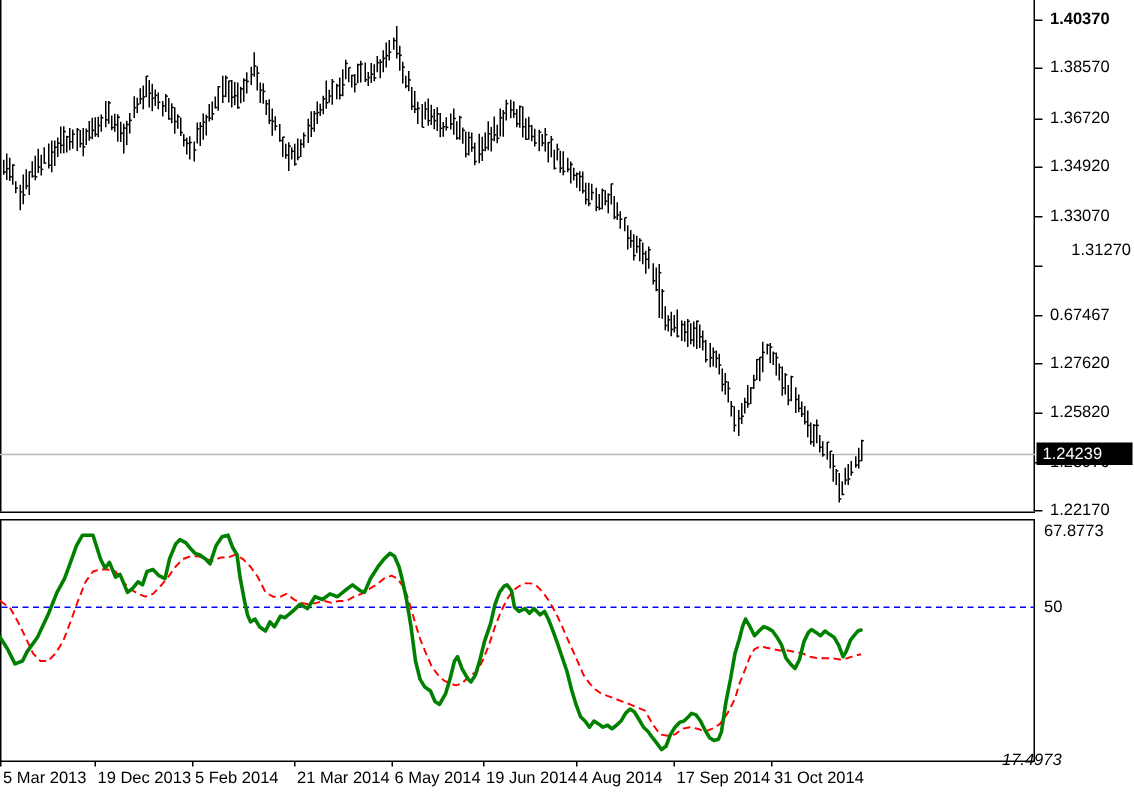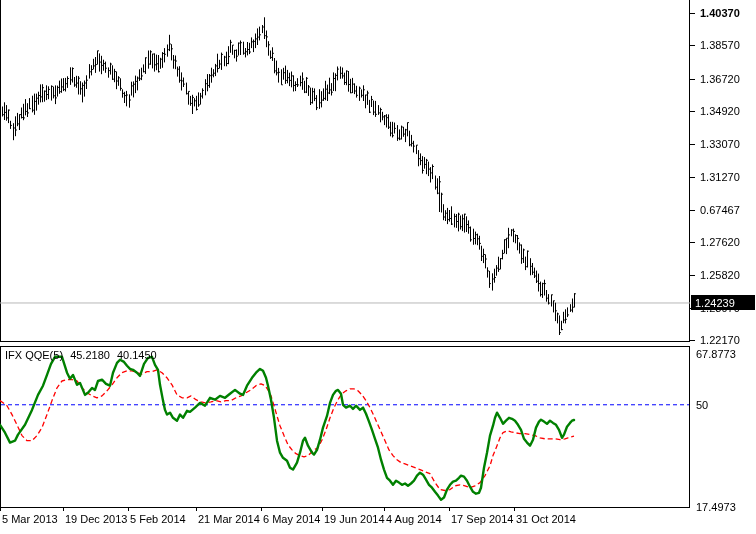--- a/index.html
+++ b/index.html
@@ -584,59 +584,54 @@
     </svg>
 
   <svg id="ind-svg" style="top:346px" width="690" height="162" viewBox="0 0 690 162">
       <rect x="0.5" y="0.5" width="689" height="161" fill="none" stroke="#000000" stroke-width="1"></rect>
       <line x1="1" y1="58.77830480000002" x2="689" y2="58.77830480000002" stroke="#0000ff" stroke-width="1" stroke-dasharray="4 3"></line>
       <polyline points="0,54.6 7,59.7 12,68.6 17,78.8 22,89.6 27,94.7 32,94.7 37,89.6 42,81.6 47,68.6 52,54.6 57,41.9 62,35.0 67,33.7 72,33.7 77,35.0 82,41.9 87,46.7 92,49.9 97,51.8 102,49.9 107,44.8 112,38.8 117,31.8 122,26.7 127,24.8 132,24.8 137,26.7 142,28.0 147,25.7 152,25.7 157,23.8 162,26.7 167,31.8 172,38.8 177,48.9 182,51.8 187,51.8 191,49.9 196,53.7 201,55.9 206,56.9 211,55.9 216,54.6 221,55.9 226,54.6 231,54.6 236,51.8 241,49.9 246,46.7 251,43.9 256,39.7 261,37.8 265,39.7 268,43.9 271,49.9 274,59.7 277,69.9 280,79.7 284,89.6 288,98.8 292,103.9 296,107.7 300,109.6 304,110.9 308,109.6 311,106.7 314,103.9 318,101.7 322,94.0 326,83.9 330,71.8 334,61.6 338,53.7 342,47.7 346,44.8 350,42.9 354,42.9 358,44.8 362,48.9 366,54.6 370,61.6 374,69.9 377,76.9 381,85.8 385,94.7 389,103.9 393,109.6 397,113.7 401,116.6 405,117.9 410,119.8 415,121.7 420,123.6 425,125.8 430,127.7 435,136.6 440,143.6 445,144.5 450,143.6 455,139.8 460,138.8 465,139.8 470,141.7 475,139.8 480,136.6 485,129.6 490,119.8 493,109.6 497,99.7 500,91.8 503,86.7 507,84.8 511,85.8 515,86.7 520,87.7 525,87.7 530,88.6 535,89.6 540,91.8 545,92.8 550,92.8 555,92.8 560,93.7 565,92.8 568,91.8 571,90.9 574,90.2" fill="none" stroke="#ff0000" stroke-width="1.3" stroke-dasharray="5 3" stroke-linejoin="round"></polyline>
       <polyline points="0,78.8 5,86.7 10,96.6 15,94.7 18,88.6 25,78.8 32,63.9 38,48.9 43,39.7 47,28.9 51,17.8 55,10.8 62,10.8 67,26.7 70,32.7 73,28.9 77,38.8 80,36.9 85,48.9 88,46.7 92,41.9 95,43.9 98,35.0 102,33.7 106,37.8 110,39.7 113,26.7 117,16.9 120,13.7 124,15.9 127,19.7 130,22.9 133,23.8 137,26.7 140,29.9 144,17.8 148,11.8 152,10.8 155,18.8 158,23.8 160,38.8 163,54.6 165,63.9 167,68.6 170,66.7 173,71.8 177,74.7 180,68.6 183,71.8 187,64.8 190,65.8 195,61.6 200,56.9 205,59.7 210,51.8 215,53.7 220,49.9 225,51.8 230,47.7 235,43.9 240,47.7 243,48.9 247,39.7 252,31.8 256,26.7 260,22.9 263,24.8 266,31.8 268,39.7 271,53.7 274,71.8 277,94.7 280,106.7 283,111.8 287,114.7 290,121.7 293,123.6 297,116.6 300,106.7 303,94.7 305,91.8 308,99.7 312,106.7 314,108.6 317,103.9 320,93.7 323,81.6 327,69.9 330,56.9 333,48.9 336,44.8 338,43.9 341,47.7 343,58.8 346,61.6 350,59.7 353,62.9 356,59.7 360,63.9 363,61.6 366,67.7 369,75.6 372,83.9 375,92.8 378,101.7 381,113.7 384,123.6 387,131.8 390,134.7 393,138.8 396,134.7 399,136.6 402,138.8 405,137.5 408,139.8 411,137.5 414,134.7 417,129.6 420,126.7 423,128.7 426,133.7 429,138.8 432,141.7 435,145.8 438,149.6 441,153.7 444,151.5 447,143.6 450,138.8 453,135.6 456,134.7 459,131.8 461,129.6 464,130.6 467,134.7 470,140.7 473,145.8 476,147.7 479,146.8 481,141.7 484,121.7 487,106.7 490,89.6 493,79.7 495,71.8 497,66.7 500,71.8 503,77.8 506,74.7 509,71.8 512,72.8 515,74.7 518,78.8 521,83.9 524,92.8 527,96.6 530,99.7 533,93.7 536,81.6 539,75.6 541,73.7 544,75.6 547,77.8 550,74.7 553,76.9 556,78.8 559,83.9 562,91.8 564,88.6 567,80.7 570,76.9 572,74.7 574,74.0" fill="none" stroke="#008000" stroke-width="2.4" stroke-linejoin="round" stroke-linecap="round"></polyline>
     </svg>
 
 
-  <div id="indicator-label" class="abs">
-    <span class="sp">IFX QQE(5)</span>
-    <span class="sp">45.2180</span>
-    <span class="sp">40.1450</span>
-  </div>
 
 
   <div id="price-box">
     <span>1.24239</span>
   </div>
 
   <div id="y-labels">
       <div class="yaxis-label" style="top: 7px; font-weight: bold;">1.40370</div>
       <div class="yaxis-tick" style="top: 13px;"></div>
       <div class="yaxis-label" style="top: 39.3568px;">1.38570</div>
       <div class="yaxis-tick" style="top: 45px;"></div>
       <div class="yaxis-label" style="top: 72.6124px;">1.36720</div>
       <div class="yaxis-tick" style="top: 79px;"></div>
       <div class="yaxis-label" style="top: 104.969px;">1.34920</div>
       <div class="yaxis-tick" style="top: 111px;"></div>
       <div class="yaxis-label" style="top: 138.225px;">1.33070</div>
       <div class="yaxis-tick" style="top: 144px;"></div>
-      <div class="yaxis-label" style="top: 171px;">1.31270</div>
+      <div class="yaxis-label" style="top: 161px; text-align: right;">1.31270</div>
       <div class="yaxis-tick" style="top: 177px;"></div>
       <div class="yaxis-label" style="top: 203.837px;">0.67467</div>
       <div class="yaxis-tick" style="top: 210px;"></div>
       <div class="yaxis-label" style="top: 236.194px;">1.27620</div>
       <div class="yaxis-tick" style="top: 242px;"></div>
       <div class="yaxis-label" style="top: 268.551px;">1.25820</div>
       <div class="yaxis-tick" style="top: 275px;"></div>
       <div class="yaxis-label" style="top: 301.806px;">1.23970</div>
       <div class="yaxis-tick" style="top: 308px;"></div>
       <div class="yaxis-label" style="top: 334.163px;">1.22170</div>
       <div class="yaxis-tick" style="top: 340px;"></div>
     </div>
   <div id="ind-labels">
       <div class="yaxis-label" style="left: 696px; top: 348px;">67.8773</div>
       <div class="yaxis-label" style="left: 696px; top: 398.778px;">50</div>
-      <div class="yaxis-label" style="left: 696px; top: 501px;">17.4973</div>
+      <div class="yaxis-label" style="left: 668px; top: 501px; font-style: italic;">17.4973</div>
     </div>
   <div id="x-labels">
       <div class="xaxis-label" style="left: 2px;">5 Mar 2013</div>
       <div class="xaxis-tick" style="left: 0px;"></div>
       <div class="xaxis-label" style="left: 65px;">19 Dec 2013</div>
       <div class="xaxis-tick" style="left: 63px;"></div>
       <div class="xaxis-label" style="left: 130px;">5 Feb 2014</div>
       <div class="xaxis-tick" style="left: 128px;"></div>
       <div class="xaxis-label" style="left: 198px;">21 Mar 2014</div>
       <div class="xaxis-tick" style="left: 196px;"></div>

